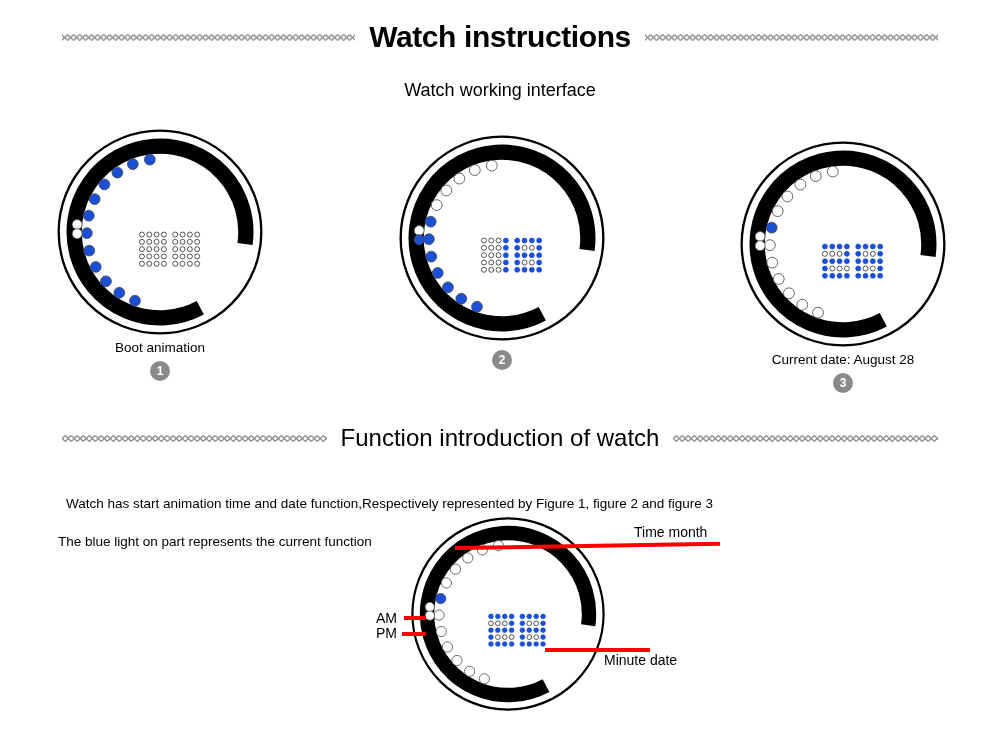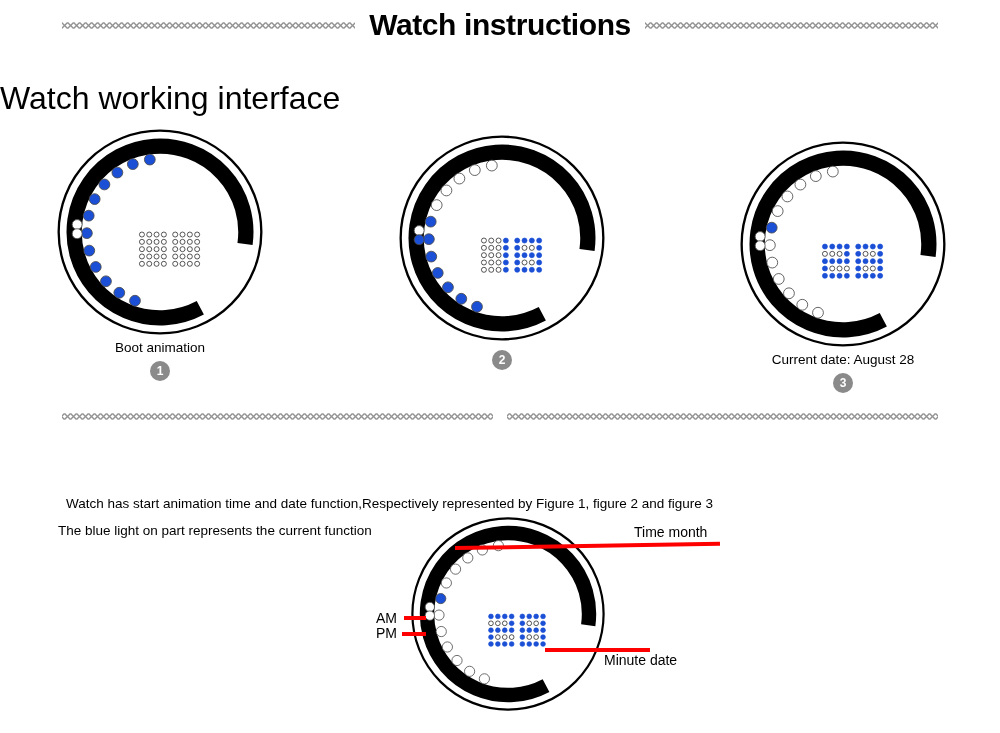--- a/index.html
+++ b/index.html
@@ -19,20 +19,21 @@
 
   
   .heading-row {
     position: absolute;
     left: 0;
     width: 1000px;
     display: flex;
     align-items: center;
     justify-content: center;
     gap: 14px;
+    margin-top: 12px;
   }
   .zig {
     flex: 1 1 auto;
     height: 9px;
     min-width: 40px;
     background-repeat: repeat-x;
     background-position: center;
     background-size: 6px 9px;
     background-image:
       linear-gradient(135deg, transparent 45%, #8d8d8d 45%, #8d8d8d 60%, transparent 60%),
@@ -55,22 +56,22 @@
   }
 
   #heading-top      { top: 8px; }
   #heading-function { top: 412px; }
 
   .subheading {
     position: absolute;
     top: 80px;
     left: 0;
     width: 1000px;
-    text-align: left;
-    font-size: 32px;
+    text-align: center;
+    font-size: 18px;
   }
 
   
   .watch-row {
     position: absolute;
     top: 126px;
     left: 0;
     width: 824px;
     height: 270px;
   }
@@ -100,21 +101,21 @@
     margin: 6px auto 0;
   }
 
   
   .para {
     position: absolute;
     font-size: 13.5px;
     white-space: nowrap;
   }
   #para-1 { left: 66px; top: 496px; }
-  #para-2 { left: 58px; top: 523px; text-align: right; }
+  #para-2 { left: 58px; top: 534px; text-align: right; }
 
   .annot-label {
     position: absolute;
     font-size: 14px;
     white-space: nowrap;
   }
   #label-time-month  { left: 588px; top: 524px; margin-left: 46px; }
   #label-minute-date { left: 604px; top: 652px; }
   #label-am { left: 376px; top: 610px; font-size: 14px; }
   #label-pm { left: 376px; top: 625px; font-size: 14px; }
@@ -347,20 +348,21 @@
           <circle cx="143.15035" cy="137.8" r="2.5016" fill="#1a4fd6" stroke="#1a4fd6" stroke-width="0.7"></circle>
         </g>
       </svg>
       <div class="caption">Current date: August 28</div>
       <div class="badge">3</div>
     </div>
   </div>
 
 <div class="heading-row" id="heading-function">
   <div class="zig left"></div>
+  <div class="title-sub">Function introduction of watch</div>
   <div class="zig right"></div>
 </div>
 
 <div class="para" id="para-1">Watch has start animation time and date function,Respectively represented by Figure 1, figure 2 and figure 3</div>
 <div class="para" id="para-2">The blue light on part represents the current function</div>
 
 <div class="diagram-watch" id="diagram-watch"><svg width="200" height="200" viewBox="0 0 200 200">
       <circle cx="100" cy="100" r="95.6" fill="none" stroke="#000000" stroke-width="2.1999999999999997"></circle>
       <path d="M 138.02719658565715 171.51875502157307 A 81 81 0 1 1 180.2117135680672 111.27302117776523" fill="none" stroke="#000000" stroke-width="14.399999999999999" stroke-linecap="butt"></path>
       <g>

